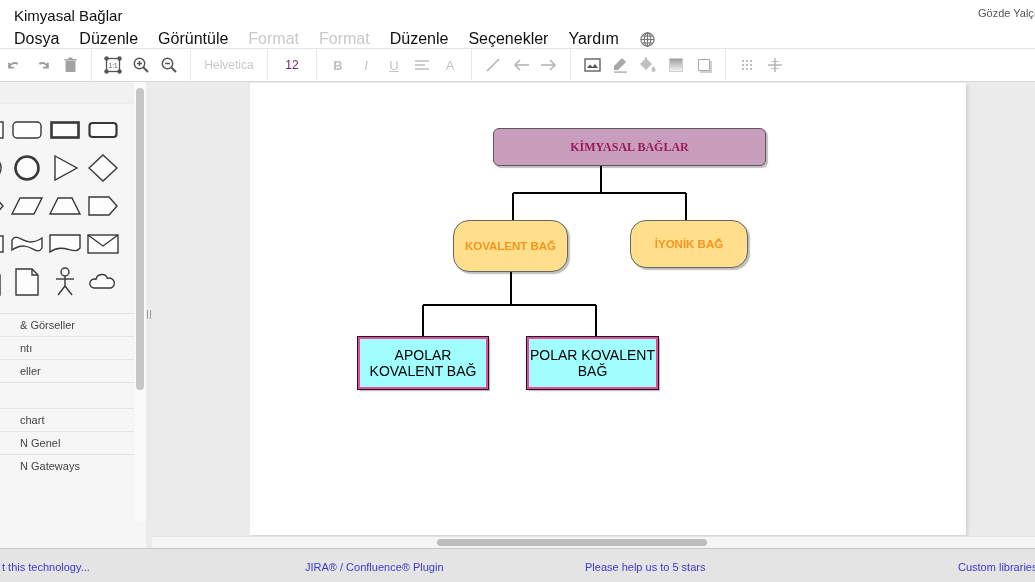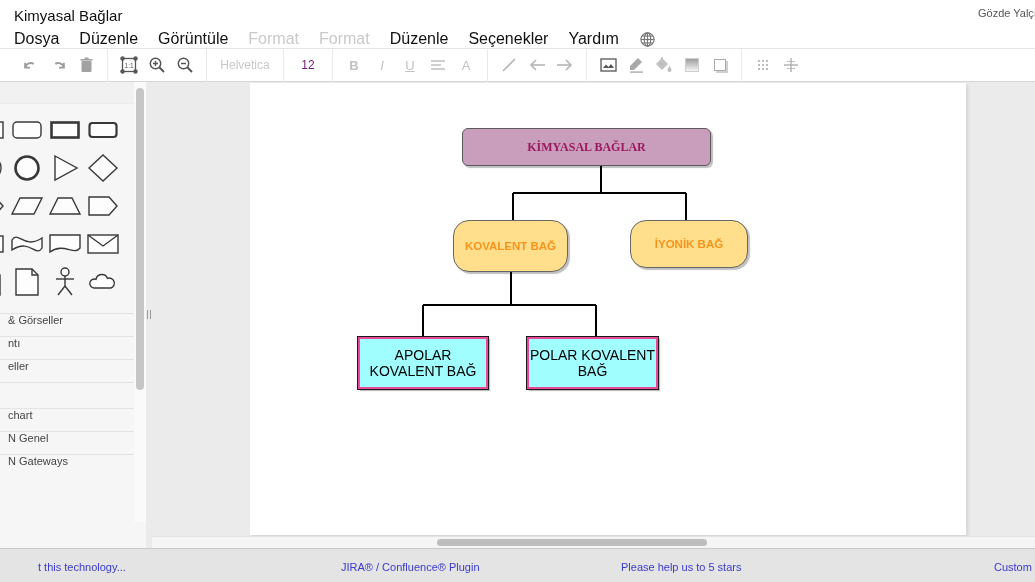--- a/index.html
+++ b/index.html
@@ -11,21 +11,21 @@
   .doc-title { position:absolute; left:14px; top:7px; font-size:15px; font-weight:500; color:#111; }
   .username { position:absolute; left:978px; top:7px; font-size:11px; color:#555; white-space:nowrap; }
   .menurow { position:absolute; left:14px; top:30px; display:flex; align-items:center; }
   .menu-item { font-size:16px; color:#111; margin-right:20px; cursor:default; white-space:nowrap; }
   .menu-item.disabled { color:#c9c9c9; }
   .globe { width:17px; height:17px; display:inline-block; vertical-align:middle; }
 
   
   .toolbar { position:absolute; left:0; top:48px; width:1035px; height:34px; background:#fff;
     border-top:1px solid #e4e4e4; border-bottom:1px solid #d6d6d6;
-    display:flex; align-items:center; padding-left:16px; }
+    display:flex; align-items:center; padding-left:0; }
   .tb-btn { width:26px; height:28px; display:flex; align-items:center; justify-content:center;
     margin:0 1px; color:#9b9b9b; font-size:15px; }
   .tb-btn.dark { color:#555; }
   .tb-sep { width:1px; height:33px; background:#e9e9e9; margin:0 7px; }
   .tb-font { width:62px; font-size:12px; color:#c8c8c8; text-align:center; }
   .tb-size { width:34px; font-size:12px; color:#701a75; text-align:center; }
   .tb-letter { font-size:13px; color:#c2c2c2; }
   .grad-sq { width:14px; height:14px; border:1px solid #cfcfcf;
     background:linear-gradient(#9e9e9e,#f5f5f5); }
   .shadow-sq { width:12px; height:12px; border:1px solid #ababab; background:#fff;
@@ -41,21 +41,21 @@
   .sidebar { position:absolute; left:0; top:0; width:146px; height:466px;
     background:#f6f6f6; overflow:hidden; }
   .sb-topstrip { position:absolute; left:0; top:0; width:146px; height:22px;
     background:#f1f1f1; border-bottom:1px solid #ececec; }
   .shape-grid { position:absolute; left:-30px; top:29px; width:152px;
     display:grid; grid-template-columns:repeat(4,38px); grid-auto-rows:38px; }
   .shape-cell { display:flex; align-items:center; justify-content:center; }
   .shape-cell svg { stroke:#383838; fill:#fdfdfd; stroke-width:1.4; }
   .cat-list { position:absolute; left:0; top:231px; width:146px; }
   .cat-row { height:23px; border-top:1px solid #e4e4e4; font-size:11px; color:#444;
-    display:flex; padding-left:8px; background:#f6f6f6; white-space:nowrap; overflow:hidden; }
+    display:flex; align-items:center; padding-left:20px; background:#f6f6f6; white-space:nowrap; overflow:hidden; }
   .cat-row.gap { height:26px; }
   .more-shapes { position:absolute; left:0; bottom:2px; width:146px; height:27px;
     border-top:1px solid #d8d8d8; background:#f5f5f5; font-size:11px; color:#444;
     display:flex; align-items:center; padding-left:8px; white-space:nowrap; }
   .sb-scroll { position:absolute; left:134px; top:0; width:12px; height:440px; background:#fafafa; }
   .sb-thumb { position:absolute; left:2px; top:6px; width:8px; height:302px;
     background:#c6c6c6; border-radius:4px; }
 
   
   .splitter { position:absolute; left:146px; top:0; width:6px; height:466px; background:#ebebeb; }
@@ -76,21 +76,21 @@
   .node-cyan { background:#A0FEFF; border:2px solid #ec4899; outline:1px solid #1a1a1a;
     color:#000; font-size:14px;justify-content:flex-end; }
   .hscroll { position:absolute; left:0; top:454px; width:883px; height:12px;
     background:#f5f5f5; border-top:1px solid #e3e3e3; }
   .hscroll-thumb { position:absolute; left:285px; top:2px; width:270px; height:7px;
     background:#bdbdbd; border-radius:4px; }
 
   
   .footer { position:absolute; left:0; top:548px; width:1035px; height:34px;
     background:#e4e4e4; border-top:1px solid #c9c9c9; font-size:11px; }
-  .footer a { color:#3a3acc; text-decoration:none; position:absolute; top:12px; white-space:nowrap;margin-left:36px; }
+  .footer a { color:#3a3acc; text-decoration:none; position:absolute; top:12px; white-space:nowrap; }
   .flink0 { left:2px; } .flink1 { left:305px; } .flink2 { left:585px; } .flink3 { left:958px; }
 </style>
 </head>
 <body>
 
 <div class="titlebar">
   <div class="doc-title">Kimyasal Bağlar</div>
   <div class="username">Gözde Yalçın</div>
   <div class="menurow">
     <span class="menu-item">Dosya</span>
@@ -394,21 +394,21 @@
   <div class="splitter">
     <div class="grip"></div>
   </div>
 
   <div class="canvas">
     <div class="page">
       <svg class="edges-svg" width="716" height="452">
         <path d="M351,83 L351,110 M263,110 L436,110 M263,110 L263,137 M436,110 L436,137
                  M261,189 L261,222 M173,222 L346,222 M173,222 L173,254 M346,222 L346,254" stroke="#000" stroke-width="2" fill="none"></path>
       </svg>
-      <div class="node node-kimyasal" style="left:212px; top:45px; width:249px; height:38px;">
+      <div class="node node-kimyasal" style="left:243px; top:45px; width:273px; height:38px;">
         <span>KİMYASAL BAĞLAR</span>
       </div>
       <div class="node node-warm" style="left:203px; top:137px; width:115px; height:52px;">
         <span>KOVALENT BAĞ</span>
       </div>
       <div class="node node-warm" style="left:380px; top:137px; width:118px; height:48px;">
         <span>İYONİK BAĞ</span>
       </div>
       <div class="node node-cyan" style="left:108px; top:254px; width:130px; height:52px;">
         <span>APOLAR KOVALENT BAĞ</span>

